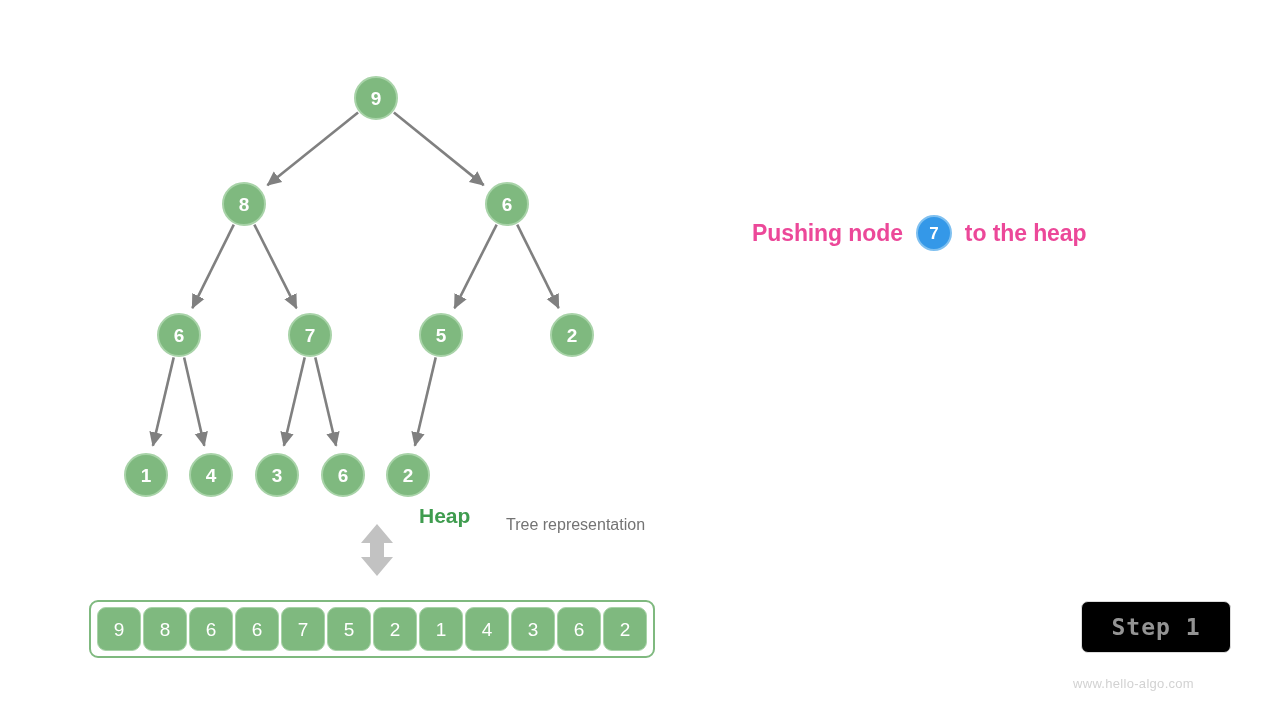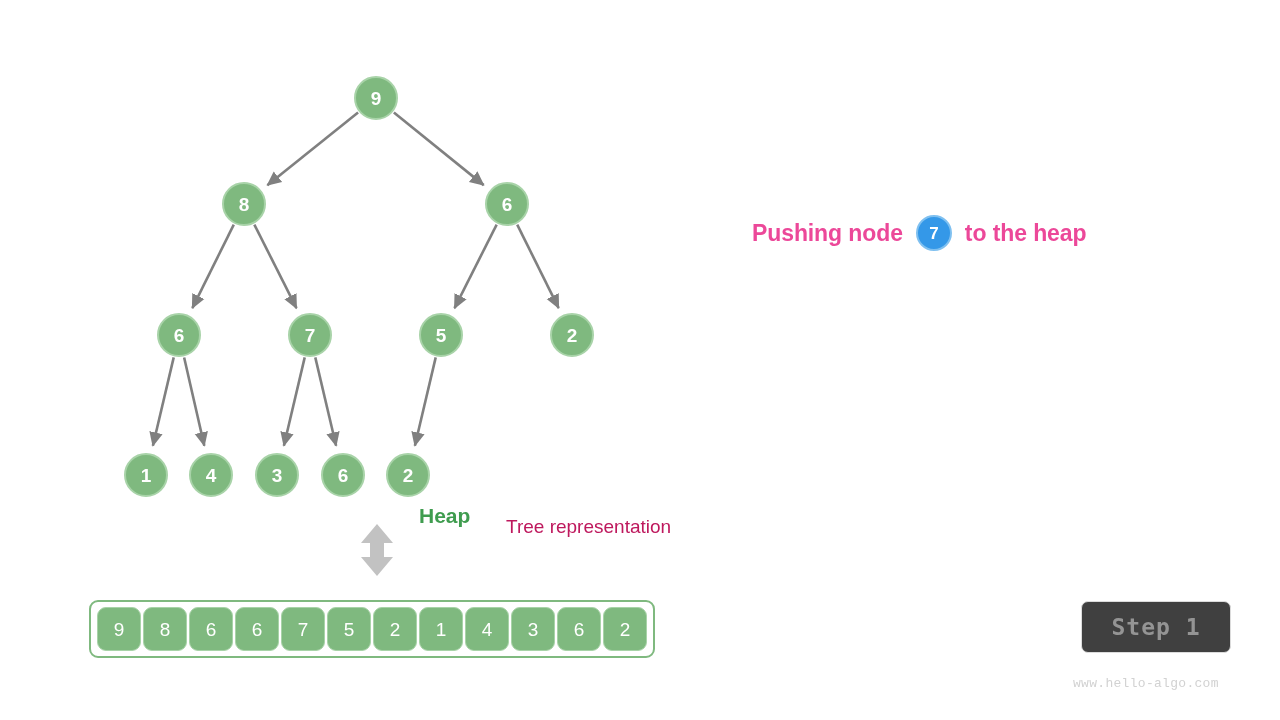--- a/index.html
+++ b/index.html
@@ -97,22 +97,22 @@
     position: absolute;
     left: 419px;
     top: 504px;
     font-size: 21px;
     font-weight: 700;
     color: #3f9c4f;
   }
   .rep-label {
     position: absolute;
     left: 506px;
-    font-size: 19px;
-    color: #be185d;
+    font-size: 16px;
+    color: #737373;
     font-weight: 400;
   }
   #rep-tree { top: 516px; }
   #rep-array { top: 561px; }
 
   
   #array-wrap {
     position: absolute;
     left: 89px;
     top: 600px;
@@ -143,40 +143,40 @@
 
   
   #step-box {
     position: absolute;
     left: 1081px;
     top: 601px;
     width: 150px;
     height: 52px;
     border: 1.5px solid #dcdcdc;
     border-radius: 7px;
-    background: #404040;
+    background: #000000;
     display: flex;
     align-items: center;
     justify-content: center;
     box-sizing: border-box;
   }
   #step-box .sv {
     font-family: "DejaVu Sans Mono", monospace;
     font-size: 23px;
     font-weight: 700;
     color: #949494;
     letter-spacing: 1px;
   }
 
   
   #watermark {
     position: absolute;
     left: 1073px;
     top: 676px;
-    font-family: Liberation Mono, monospace;
+    font-family: Liberation Sans, sans-serif;
     font-size: 13px;
     color: #d2d2d2;
     letter-spacing: 0.3px;
   }
 </style>
 </head>
 <body>
 
 <div id="stage">
 

